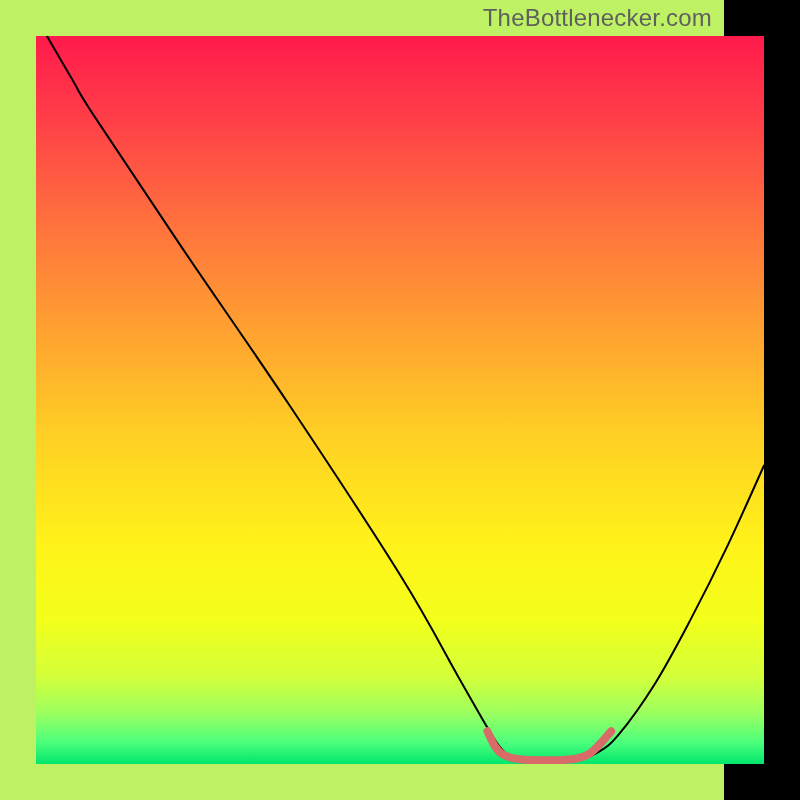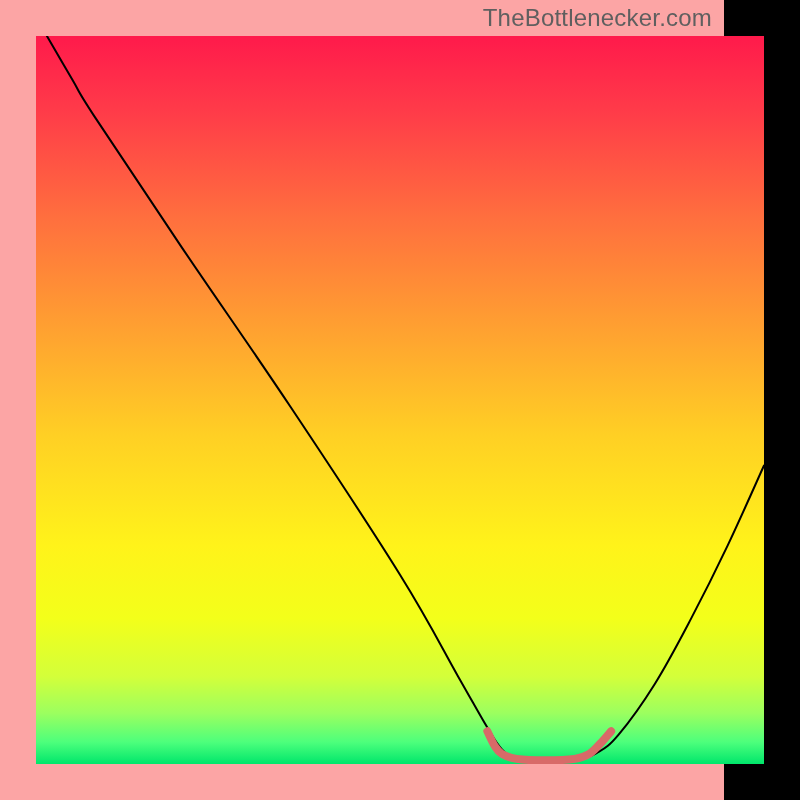--- a/index.html
+++ b/index.html
@@ -8,21 +8,21 @@
     width: 800px;
     height: 800px;
     background: #000;
     overflow: hidden;
   }
   .frame {
     position: absolute;
     left: 0; top: 0;
     width: 724px;
     height: 800px;
-    background: #fca5a5;
+    background: #bef264;
   }
   .watermark {
     position: absolute;
     top: 4px;
     right: 12px;
     color: #5f5f5f;
     font-family: Arial, Helvetica, sans-serif;
     font-size: 24px;
     font-weight: 500;
     letter-spacing: 0.2px;

